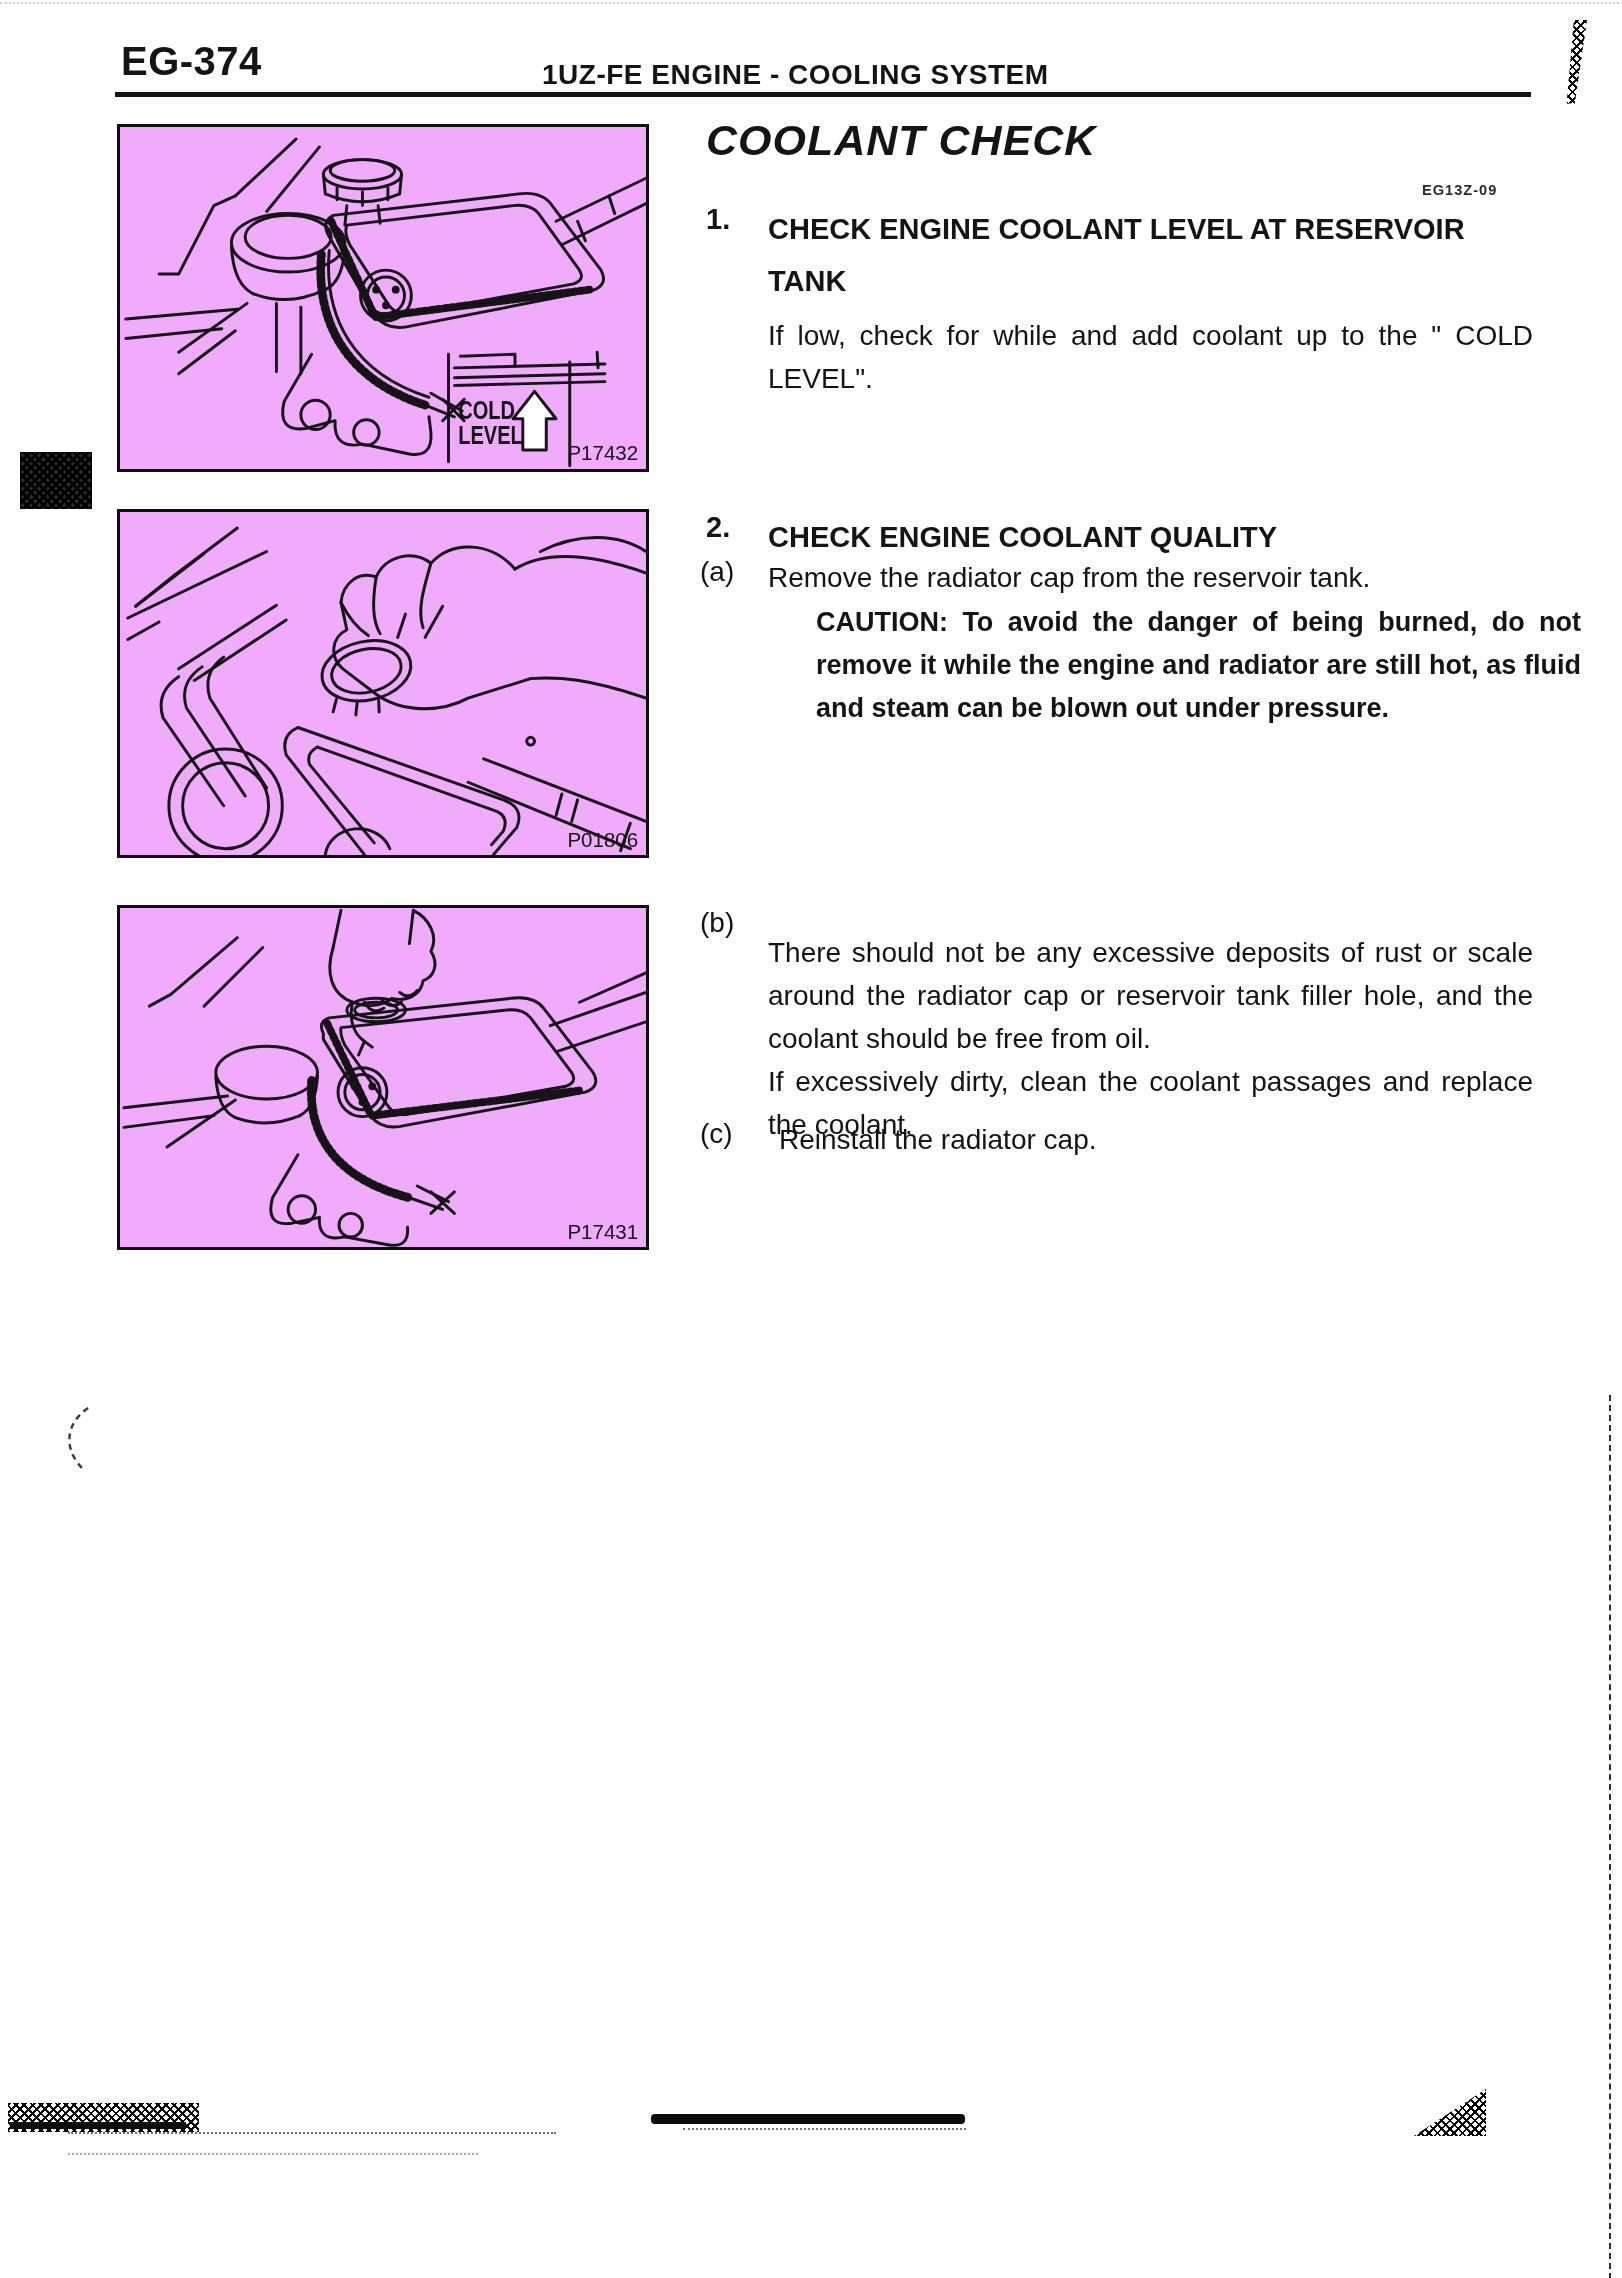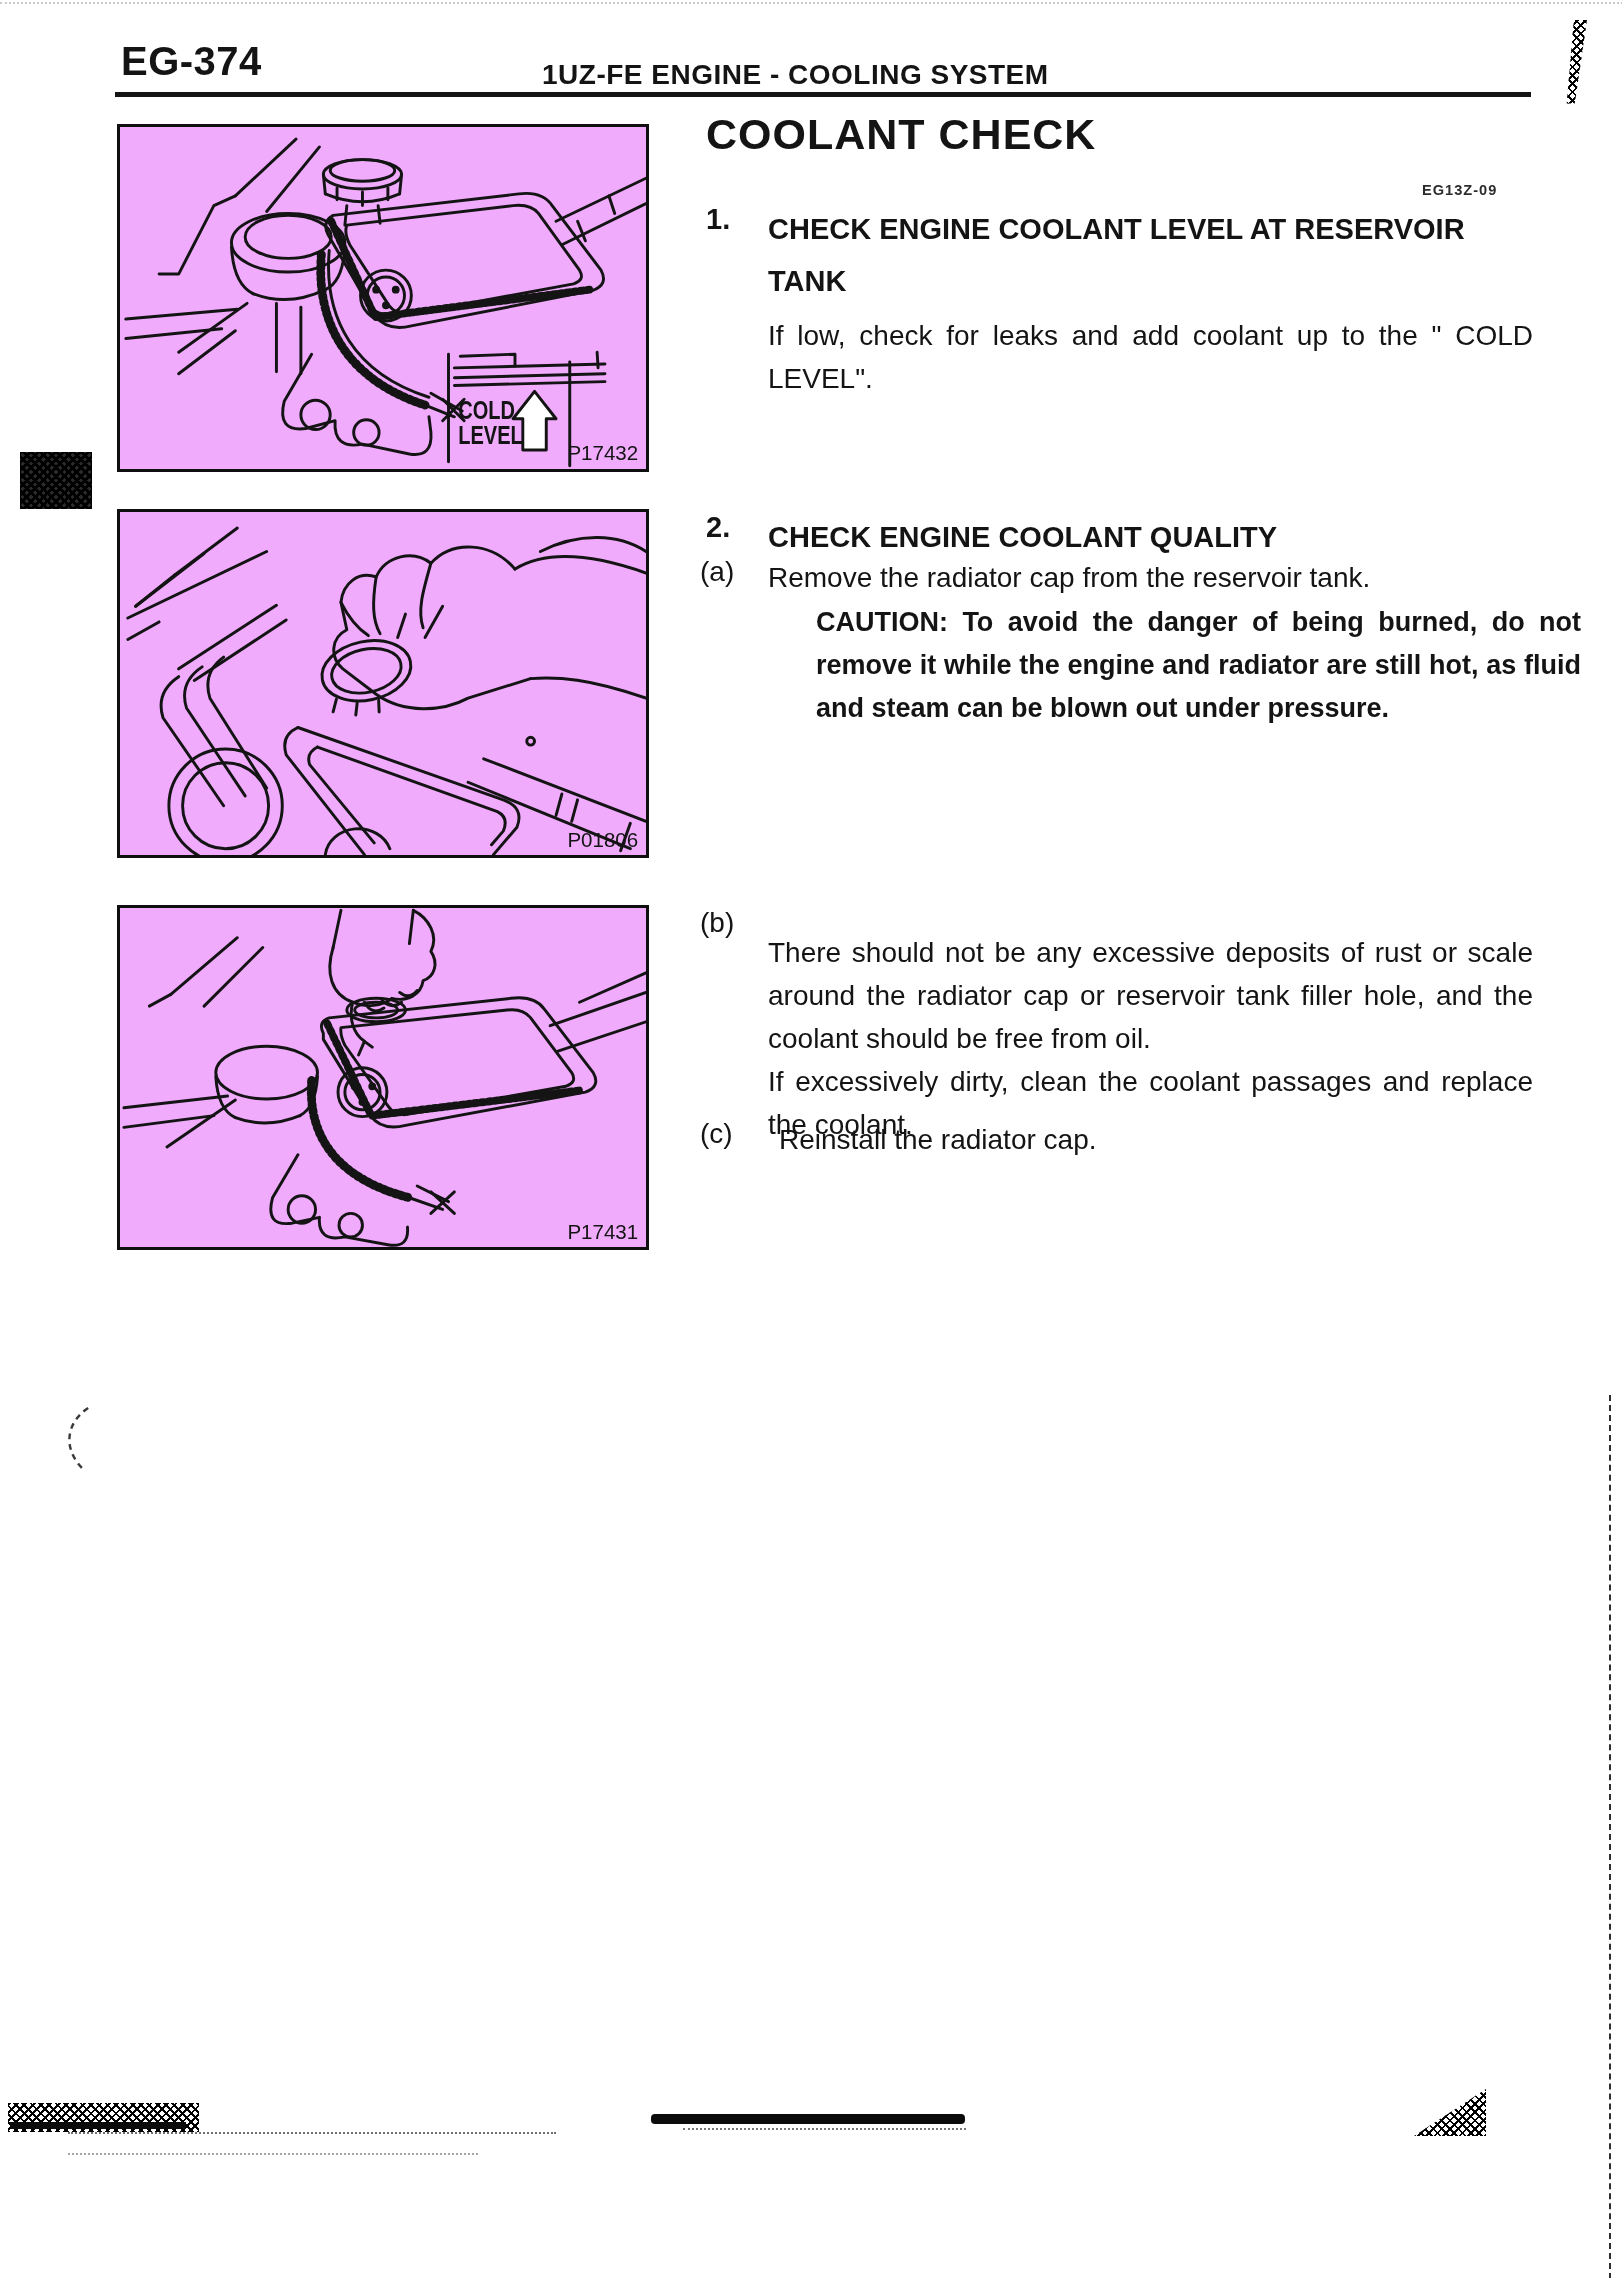--- a/index.html
+++ b/index.html
@@ -31,21 +31,21 @@
   
   .figure {
     left:117px; width:532px; border:3.9px solid #0f0f0f; background:#f0abfc;
   }
   .fig1 { top:124px; height:348px; }
   .fig2 { top:509px; height:349px; }
   .fig3 { top:905px; height:345px; }
   .figure svg { display:block; width:100%; height:100%; }
 
   
-  .doc-title { left:706px; top:110px; font-weight:bold; font-size:43px; letter-spacing:1px; }
+  .doc-title { left:706px; top:116px; font-weight:bold; font-size:43px; letter-spacing:1px;font-style:italic; }
   .section-code { left:1422px; top:182px; font-weight:bold; font-size:14.6px; letter-spacing:1px; color:#2c2c2c; }
 
   .step-number { font-weight:bold; font-size:29px; }
   .step-heading { font-weight:bold; font-size:29px; line-height:52px; width:765px; }
   .body-text { font-size:28px; line-height:43px; width:765px; text-align:justify; }
   .body-text p { margin:0; }
   .sub-label { font-size:28px; }
   .caution { font-weight:bold; font-size:27px; line-height:43px; width:765px; text-align:justify; }
 
   .n1 { left:706px; top:203px; }
@@ -301,21 +301,21 @@
     <text x="530" y="338" font-size="21" text-anchor="end">P17431</text>
   </svg>
 </div>
 
 <div class="abs doc-title">COOLANT CHECK</div>
 <div class="abs section-code">EG13Z-09</div>
 
 <div class="abs step-number n1">1.</div>
 <div class="abs step-heading h1">CHECK ENGINE COOLANT LEVEL AT RESERVOIR TANK</div>
 <div class="abs body-text b1">
-  <p>If low, check for leaks and add coolant up to the " COLD LEVEL".</p>
+  <p>If low, check for while and add coolant up to the " COLD LEVEL".</p>
 </div>
 
 <div class="abs step-number n2">2.</div>
 <div class="abs step-heading h2">CHECK ENGINE COOLANT QUALITY</div>
 
 <div class="abs sub-label la">(a)</div>
 <div class="abs body-text ta">Remove the radiator cap from the reservoir tank.</div>
 <div class="abs caution ca">CAUTION: To avoid the danger of being burned, do not remove it while the engine and radiator are still hot, as fluid and steam can be blown out under pressure.</div>
 
 <div class="abs sub-label lb">(b)</div>

